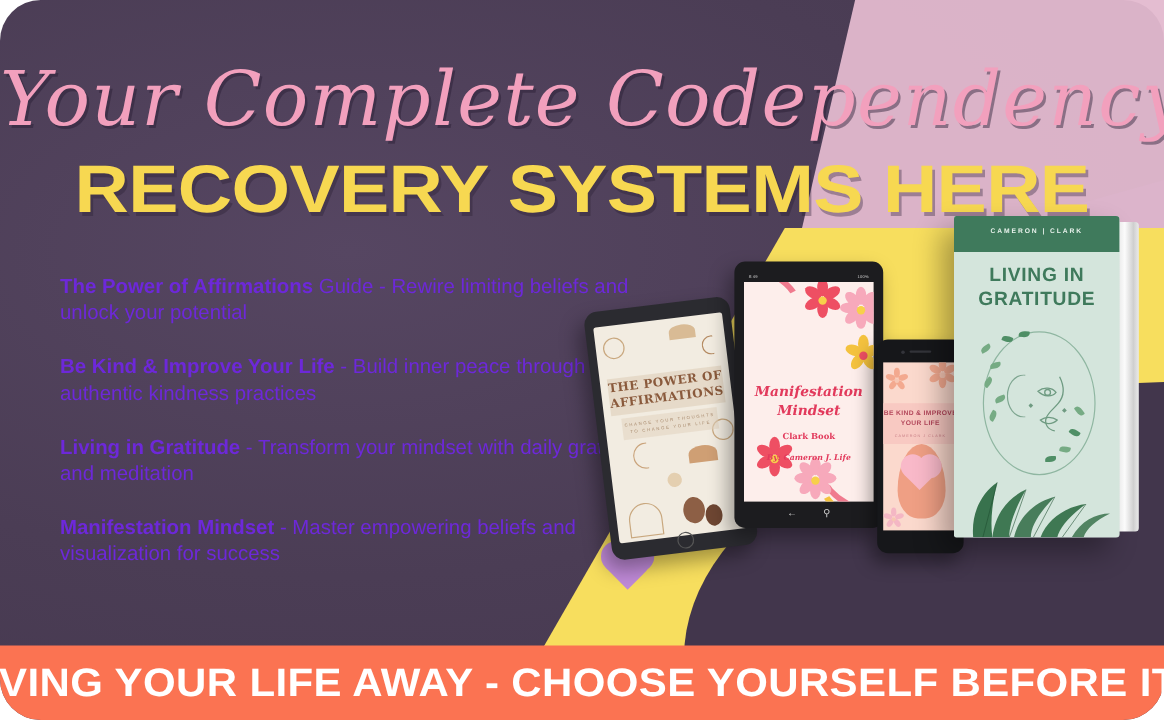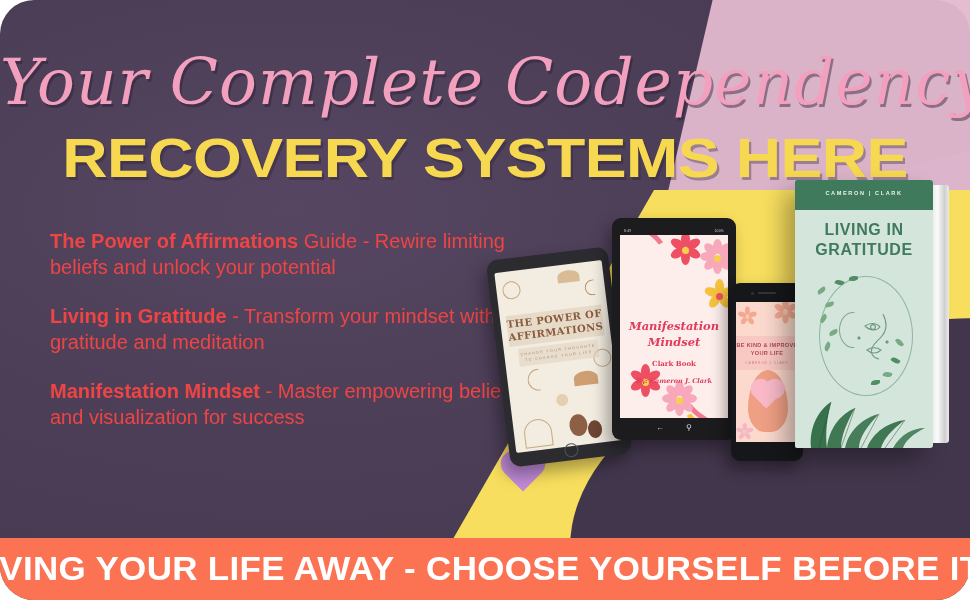--- a/index.html
+++ b/index.html
@@ -59,21 +59,21 @@
     position:absolute;left:0;top:125px;width:970px;text-align:center;
     font-family:"Liberation Sans Narrow","Liberation Sans",sans-serif;
     font-weight:bold;font-size:56px;letter-spacing:-.5px;
     color:#f7d851;transform:scaleX(1.12);
     text-shadow:2px 3px 0 rgba(40,28,50,.35);
     white-space:nowrap;
   }
 
   
   .bullets{position:absolute;left:50px;top:228px;width:500px;}
-  .bullet{margin-bottom:22px;color:#ef4444;font-size:20px;line-height:1.32;}
+  .bullet{margin-bottom:22px;color:#6d28d9;font-size:17px;line-height:1.32;}
   .bullet b{font-weight:bold;}
 
   
   .orange-bar{
     position:absolute;left:0;bottom:0;width:970px;height:62px;
     background:#fb7352;border-radius:0 0 34px 34px;
     display:flex;align-items:center;justify-content:center;
   }
   .orange-bar .txt{
     font-family:"Liberation Sans Narrow","Liberation Sans",sans-serif;
@@ -256,20 +256,23 @@
   <div class="dark-sweep"></div>
 
   <div class="script-head">Your Complete Codependency</div>
   <div class="yellow-head">RECOVERY SYSTEMS HERE</div>
 
   <div class="bullets">
     <div class="bullet">
       <b>The Power of Affirmations</b><span> Guide - Rewire limiting beliefs and unlock your potential</span>
     </div>
     <div class="bullet">
+      <b>Be Kind &amp; Improve Your Life</b><span> - Build inner peace through authentic kindness practices</span>
+    </div>
+    <div class="bullet">
       <b>Living in Gratitude</b><span> - Transform your mindset with daily gratitude and meditation</span>
     </div>
     <div class="bullet">
       <b>Manifestation Mindset</b><span> - Master empowering beliefs and visualization for success</span>
     </div>
   </div>
 
   <div class="tab-left">
     <div class="screen">
       <div class="cel" style="left:6px;top:10px;width:16px;height:16px;border:1px solid #c9a87f;"></div>
@@ -342,21 +345,21 @@
         <i style="background:#f7a9bb;transform:rotate(90deg) translateY(-8px);"></i>
         <i style="background:#f7a9bb;transform:rotate(135deg) translateY(-8px);"></i>
         <i style="background:#f7a9bb;transform:rotate(180deg) translateY(-8px);"></i>
         <i style="background:#f7a9bb;transform:rotate(225deg) translateY(-8px);"></i>
         <i style="background:#f7a9bb;transform:rotate(270deg) translateY(-8px);"></i>
         <i style="background:#f7a9bb;transform:rotate(315deg) translateY(-8px);"></i>
         <u></u>
       </div>
       <div class="mf-title">Manifestation Mindset</div>
       <div class="mf-little">Clark Book</div>
-      <div class="mf-by">By: Cameron J. Clark</div>
+      <div class="mf-by">By: Cameron J. Life</div>
     </div>
     <div class="navbar">
       <span>←</span>
       <span>⚲</span>
     </div>
   </div>
 
   <div class="phone">
     <div class="cam"></div>
     <div class="spk"></div>

